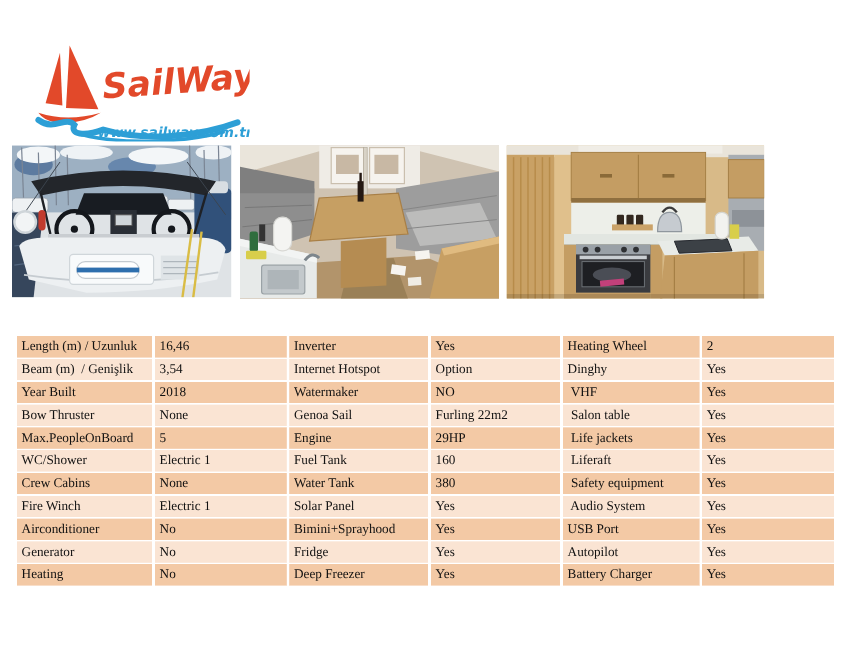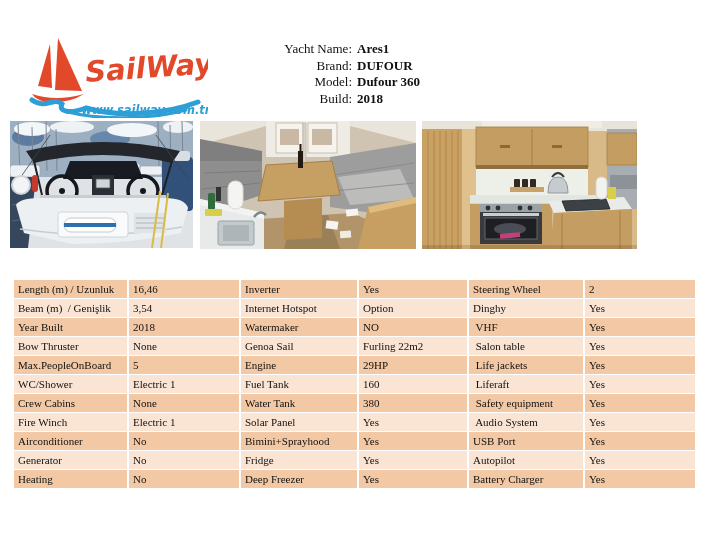--- a/index.html
+++ b/index.html
@@ -46,38 +46,20 @@
 
       <path d="M4,66 C18,76 26,62 34,70 C30,78 42,80 58,74 C92,84 138,80 170,68" fill="none" stroke="#2d9fd6" stroke-width="5" stroke-linecap="round"></path>
       <path d="M40,78 C70,86 120,86 158,76" fill="none" stroke="#2d9fd6" stroke-width="3" stroke-linecap="round"></path>
 
       <text x="58" y="48" font-family="DejaVu Sans, sans-serif" font-style="italic" font-weight="bold" font-size="29" fill="#e2492a" transform="rotate(-4 58 48)">SailWay</text>
 
       <text x="118" y="80" font-family="DejaVu Sans, sans-serif" font-style="italic" font-weight="bold" font-size="11.5" fill="#2d9fd6" text-anchor="middle">www.sailway.com.tr</text>
     </svg>
   </div>
 
-  <div class="yacht-info">
-    <div class="yi-row">
-      <span class="yi-label">Yacht Name:</span>
-      <span class="yi-value">Ares1</span>
-    </div>
-    <div class="yi-row">
-      <span class="yi-label">Brand:</span>
-      <span class="yi-value">DUFOUR</span>
-    </div>
-    <div class="yi-row">
-      <span class="yi-label">Model:</span>
-      <span class="yi-value">Dufour 360</span>
-    </div>
-    <div class="yi-row">
-      <span class="yi-label">Build:</span>
-      <span class="yi-value">2018</span>
-    </div>
-  </div>
 
   <div class="photo photo1">
     <svg width="183" height="127" viewBox="0 0 183 127">
       <rect x="0" y="0" width="183" height="62" fill="#9db0c2"></rect>
       <ellipse cx="18" cy="16" rx="16" ry="9" fill="#5d7ba0"></ellipse>
       <ellipse cx="100" cy="18" rx="20" ry="8" fill="#6787ad"></ellipse>
       <ellipse cx="22" cy="8" rx="18" ry="7" fill="#f3f6f8"></ellipse>
       <ellipse cx="62" cy="6" rx="22" ry="6" fill="#eef2f5"></ellipse>
       <ellipse cx="122" cy="9" rx="25" ry="7" fill="#f3f6f8"></ellipse>
       <ellipse cx="168" cy="6" rx="15" ry="6" fill="#eef2f5"></ellipse>
@@ -281,21 +263,21 @@
         <col style="width:110px">
       <col style="width:116px">
         <col style="width:111px">
     </colgroup>
     <tbody id="specs-body">
         <tr>
           <td>Length (m) / Uzunluk</td>
           <td>16,46</td>
           <td>Inverter</td>
           <td>Yes</td>
-          <td>Steering Wheel</td>
+          <td>Heating Wheel</td>
           <td>2</td>
         </tr>
         <tr>
           <td>Beam (m)  / Genişlik</td>
           <td>3,54</td>
           <td>Internet Hotspot</td>
           <td>Option</td>
           <td>Dinghy</td>
           <td>Yes</td>
         </tr>

